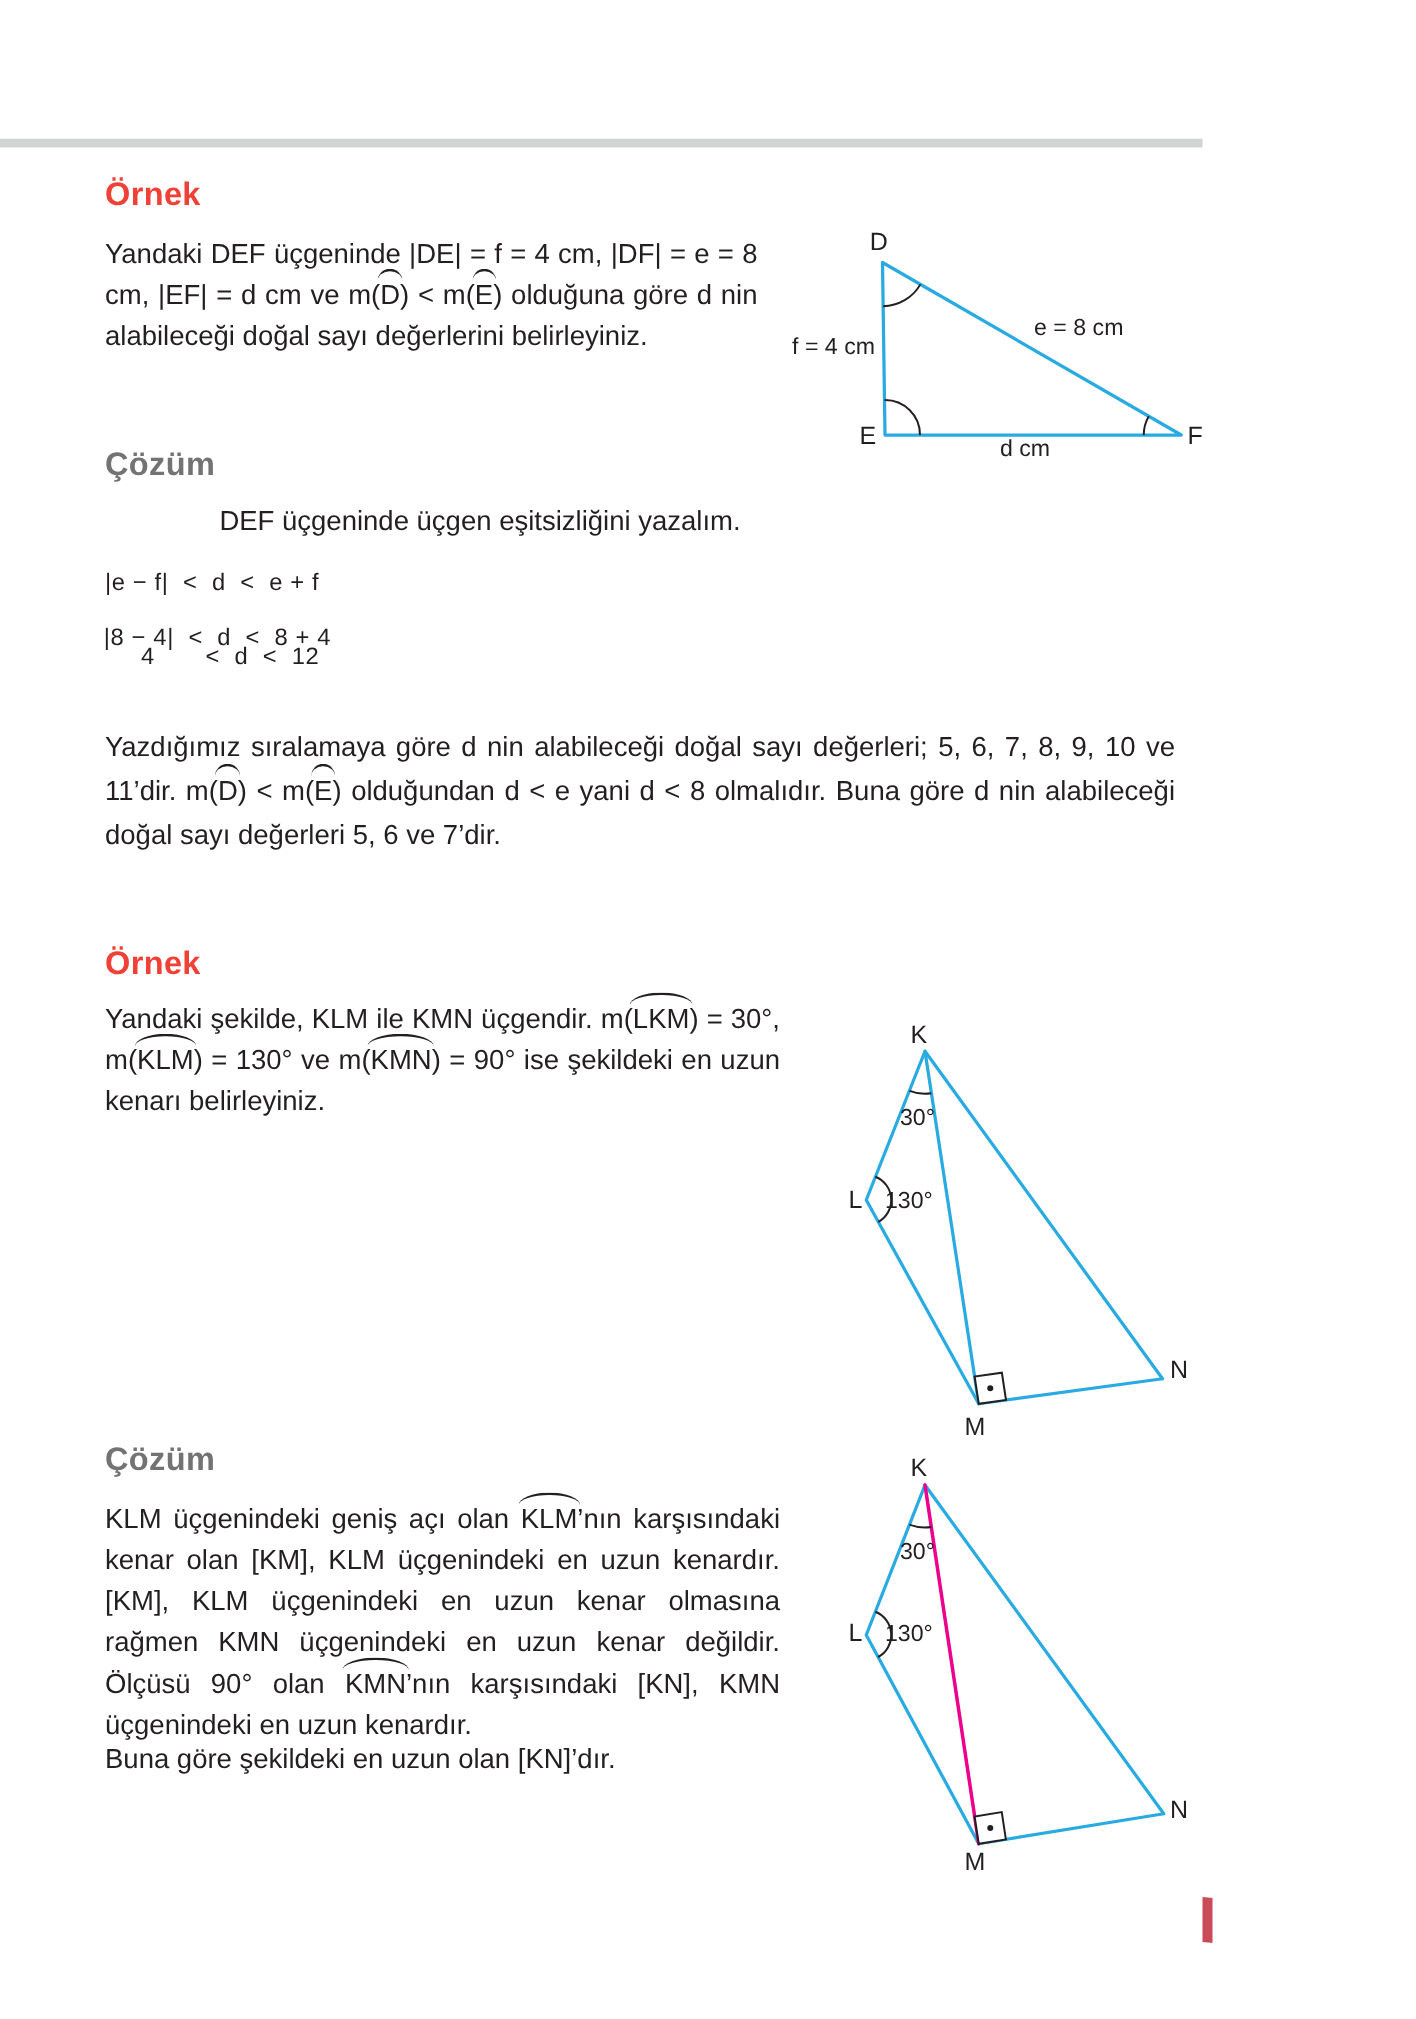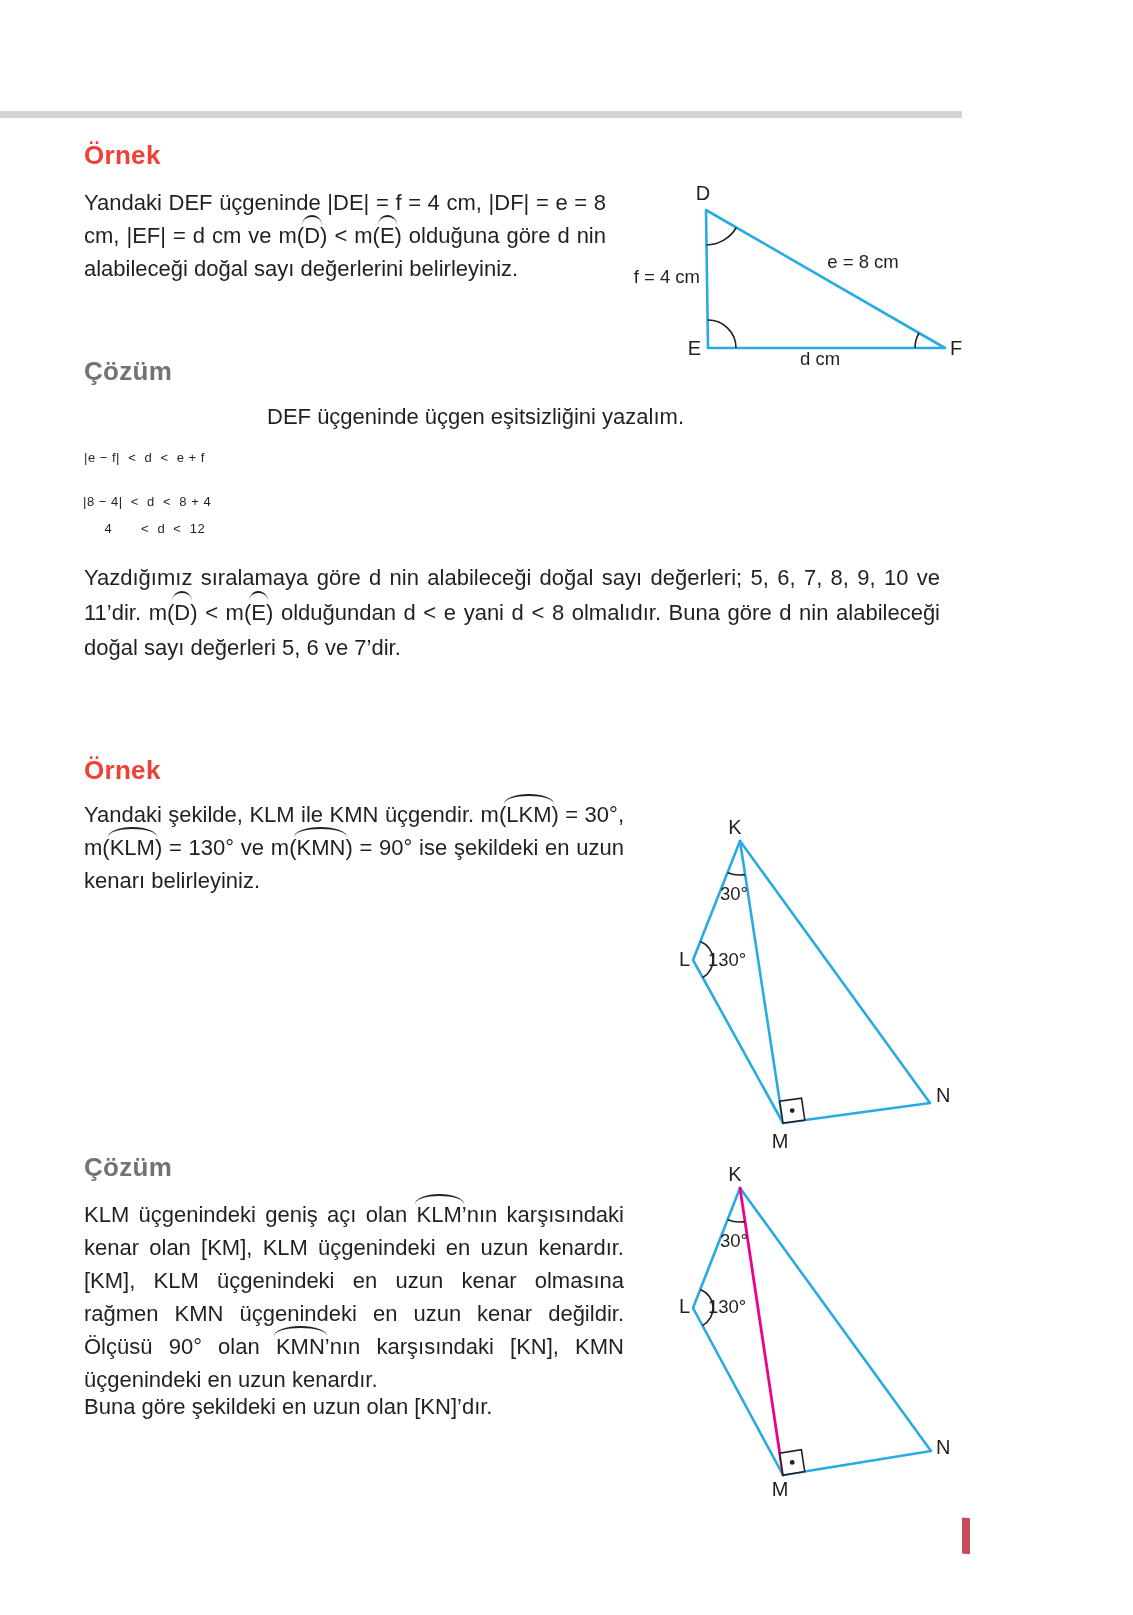--- a/index.html
+++ b/index.html
@@ -8,22 +8,22 @@
   .abs{position:absolute;}
   .hatch{left:993px;top:0;width:140px;height:1615px;background-color:#fff;
     background-image:
       repeating-linear-gradient(45deg,#E4E5E7 0,#E4E5E7 1.4px,transparent 1.4px,transparent 20px),
       repeating-linear-gradient(135deg,#E4E5E7 0,#E4E5E7 1.4px,transparent 1.4px,transparent 20px);}
   .rule{left:0;top:111px;width:962px;height:7px;background:#D2D3D4;}
   .hd{font-size:26px;font-weight:bold;margin:0;letter-spacing:.3px;}
   .hd.red{color:#EF4136;}
   .hd.blue{color:#737373;}
   .body{font-size:22px;line-height:33px;margin:0;text-align:justify;}
-  .wide{line-height:35px;}
-  .math{font-size:13px;white-space:pre;letter-spacing:.5px;}
+  .wide{line-height:35px;margin-top:20px;}
+  .math{font-size:19px;white-space:pre;letter-spacing:.5px;}
   .hat{position:relative;display:inline-block;}
   .hat::before{content:"";position:absolute;left:-2px;right:-2px;top:-4px;height:8px;
     border-top:2px solid #231F20;border-radius:50% 50% 0 0 / 100% 100% 0 0;}
   svg{overflow:visible;}
   svg text{font-family:"Liberation Sans",sans-serif;fill:#231F20;}
   .vlab{font-size:20px;}
   .alab{font-size:18.5px;}
   .arc{fill:none;stroke:#231F20;stroke-width:1.6;}
   .tri{fill:none;stroke:#29ABE2;stroke-width:2.6;stroke-linejoin:round;stroke-linecap:round;}
   .ribbon{left:962px;top:1514px;width:106px;height:48px;}
@@ -52,24 +52,24 @@
     <path class="arc" d="M 310 183 A 30 30 0 0 1 314 168"></path>
     <text class="vlab" x="98" y="35" text-anchor="middle">D</text>
     <text class="vlab" x="96" y="190" text-anchor="end">E</text>
     <text class="vlab" x="345" y="190" text-anchor="start">F</text>
     <text class="alab" x="95" y="118" text-anchor="end">f = 4 cm</text>
     <text class="alab" x="258" y="103" text-anchor="middle">e = 8 cm</text>
     <text class="alab" x="215" y="200" text-anchor="middle">d cm</text>
   </svg>
 
   <h2 class="abs hd blue" style="left:84px;top:356px">Çözüm</h2>
-  <p class="abs body" style="left:84px;top:400px;width:600px;text-align:right">DEF üçgeninde üçgen eşitsizliğini yazalım.</p>
+  <p class="abs body" style="left:84px;top:400px;width:600px;text-align:center">DEF üçgeninde üçgen eşitsizliğini yazalım.</p>
   <p class="abs math" style="left:84px;top:437px">|e − f|  &lt;  d  &lt;  e + f</p>
   <p class="abs math" style="left:83px;top:481px">|8 − 4|  &lt;  d  &lt;  8 + 4</p>
-  <p class="abs math" style="left:84px;top:508px">     4       &lt;  d  &lt;  12</p>
+  <p class="abs math" style="left:84px;top:496px">     4       &lt;  d  &lt;  12</p>
 
   <p class="abs body wide" style="left:84px;top:560px;width:856px"><span>Yazdığımız sıralamaya göre d nin alabileceği doğal sayı değerleri; 5, 6, 7, 8, 9, 10 ve 11’dir. m(</span><span class="hat">D</span><span>) &lt; m(</span><span class="hat">E</span><span>) olduğundan d &lt; e yani d &lt; 8 olmalıdır. Buna göre d nin alabileceği doğal sayı değerleri 5, 6 ve 7’dir.</span></p>
 
   <h2 class="abs hd red" style="left:84px;top:755px">Örnek</h2>
 
   <p class="abs body" style="left:84px;top:798px;width:540px"><span>Yandaki şekilde, KLM ile KMN üçgendir. m(</span><span class="hat">LKM</span><span>) = 30°, m(</span><span class="hat">KLM</span><span>) = 130° ve m(</span><span class="hat">KMN</span><span>) = 90° ise şekildeki en uzun kenarı belirleyiniz.</span></p>
 
   <svg class="abs" style="left:655px;top:810px" width="305" height="355" viewBox="0 0 305 355">
     <polyline class="tri" points="275,293 85,31 38,150 128,313 275,293"></polyline>
     <line class="tri" x1="85" y1="31" x2="128" y2="313"></line>

